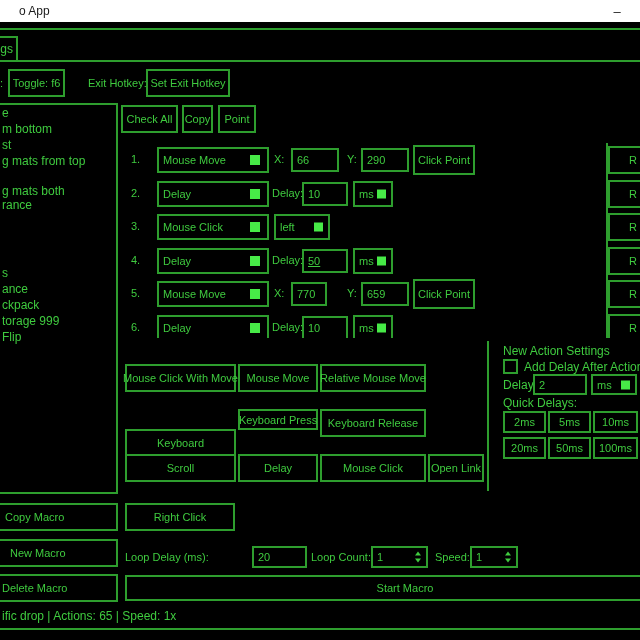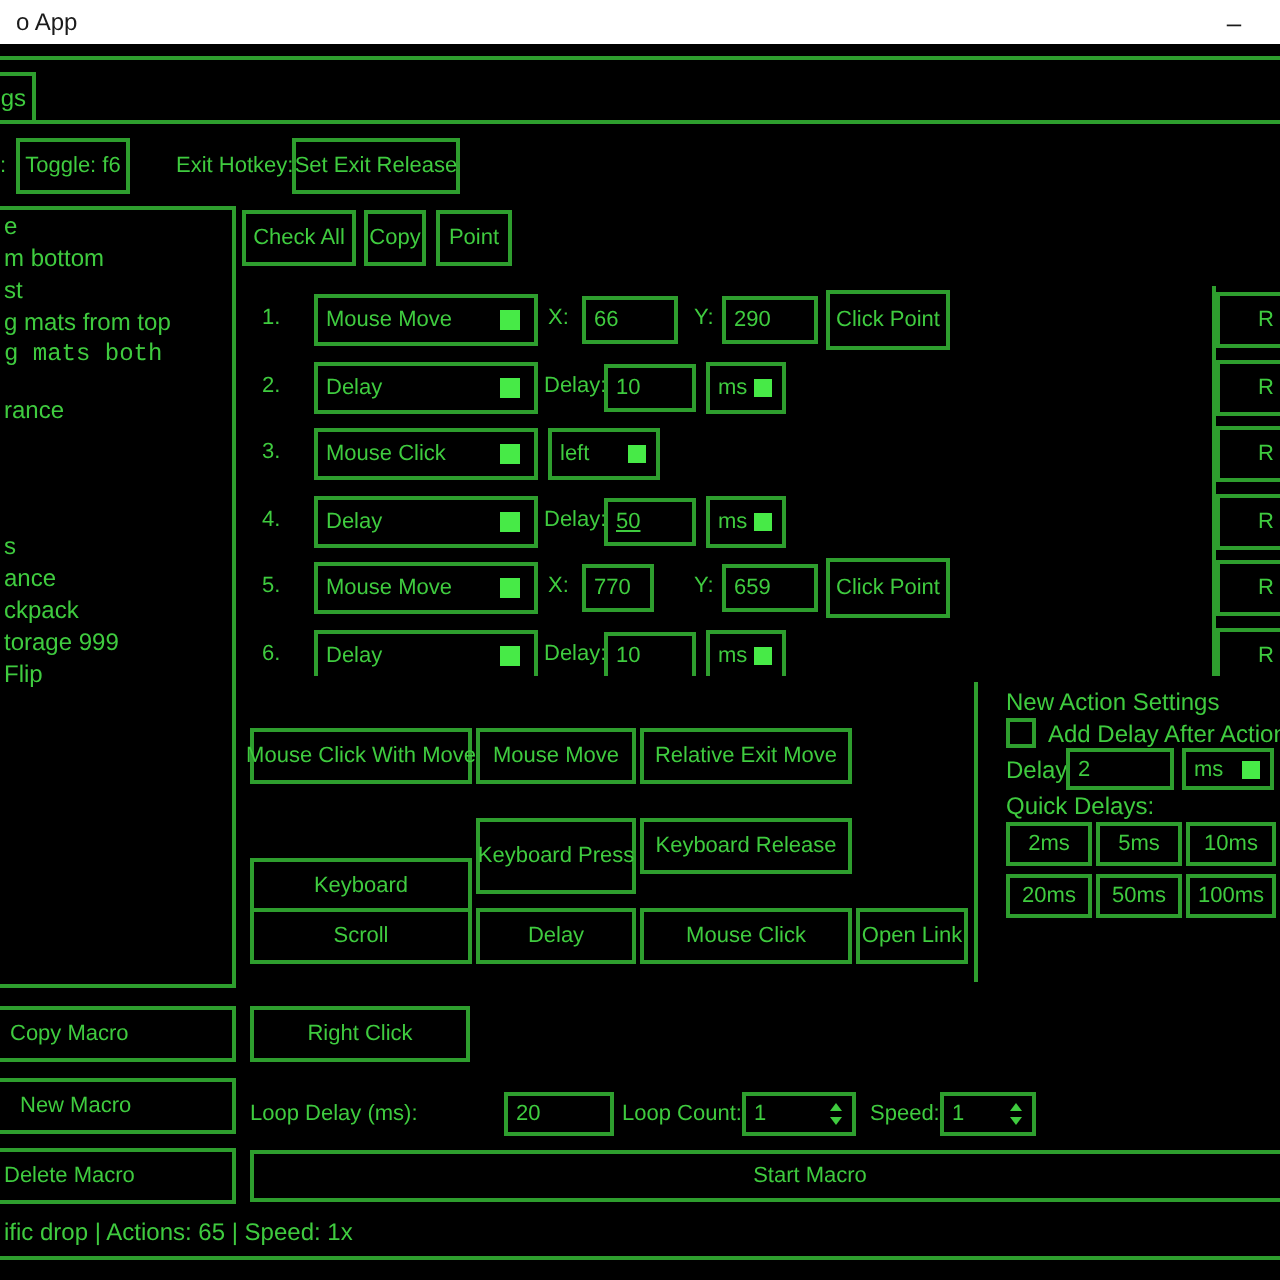--- a/index.html
+++ b/index.html
@@ -9,21 +9,21 @@
   }
   *{box-sizing:border-box;}
   html,body{margin:0;padding:0;}
   body{
     width:640px;height:640px;position:relative;overflow:hidden;
     background:#000;font-family:"Liberation Sans",sans-serif;
   }
   .abs{position:absolute;}
   .titlebar{left:0;top:0;width:640px;height:22px;background:#ffffff;color:#1b1b1b;
     font-size:12px;display:flex;align-items:center;}
-  .titlebar .ttl{padding-left:8px;}
+  .titlebar .ttl{padding-left:19px;}
   .minbtn{position:absolute;left:602px;top:0;width:30px;height:22px;display:flex;
     align-items:center;justify-content:center;color:#1b1b1b;font-size:13px;}
   .hline{height:2px;background:var(--bd);left:0;width:640px;}
   .btn{border:2px solid var(--bd);background:#000;color:var(--txt);font-size:11px;
     display:flex;align-items:center;justify-content:center;white-space:nowrap;}
   .lbl{color:var(--txt);font-size:11px;white-space:nowrap;}
   .lbl12{color:var(--txt);font-size:12px;white-space:nowrap;}
   .input{border:2px solid var(--bd);background:#000;color:var(--txt);font-size:11px;
     display:flex;align-items:center;padding-left:4px;white-space:nowrap;}
   .dd{border:2px solid var(--bd);background:#000;color:var(--txt);font-size:11px;
@@ -60,29 +60,29 @@
 <div class="abs hline" style="top:28px;"></div>
 
 <div class="abs btn" style="left:-8px;top:36px;width:26px;height:26px;font-size:12px;justify-content:flex-end;padding-right:3px;">
   <span>gs</span>
 </div>
 <div class="abs hline" style="top:60px;"></div>
 
 <div class="abs lbl" style="left:0;top:77px;">:</div>
 <div class="abs btn" style="left:8px;top:69px;width:57px;height:28px;">Toggle: f6</div>
 <div class="abs lbl" style="left:88px;top:77px;">Exit Hotkey:</div>
-<div class="abs btn" style="left:146px;top:69px;width:84px;height:28px;">Set Exit Release</div>
+<div class="abs btn" style="left:146px;top:69px;width:84px;height:28px;">Set Exit Hotkey</div>
 
 <div class="abs listbox"></div>
 <div class="abs listwrap" id="macro-list">
     <div class="listitem" style="top: 2px;">e</div>
     <div class="listitem" style="top: 18px;">m bottom</div>
     <div class="listitem" style="top: 34px;">st</div>
     <div class="listitem" style="top: 50px;">g mats from top</div>
-    <div class="listitem" style="top: 66px; font-family: Liberation Mono, monospace;">g mats both</div>
+    <div class="listitem" style="top: 80px;">g mats both</div>
     <div class="listitem" style="top: 94px; text-align: center;">rance</div>
     <div class="listitem" style="top: 98px;"></div>
     <div class="listitem" style="top: 114px;"></div>
     <div class="listitem" style="top: 130px;"></div>
     <div class="listitem" style="top: 146px;"></div>
     <div class="listitem" style="top: 162px;">s</div>
     <div class="listitem" style="top: 178px;">ance</div>
     <div class="listitem" style="top: 194px;">ckpack</div>
     <div class="listitem" style="top: 210px;">torage 999</div>
     <div class="listitem" style="top: 226px;">Flip</div>
@@ -177,24 +177,24 @@
     <div class="dd" style="left:233px;top:172px;width:40px;height:26px;">
       <span>ms</span>
         <span class="sq small"></span>
       </div>
     <div class="abs btn leftbtn" style="left:488px;top:171px;width:60px;height:28px;padding-left:19px;">R</div>
   </div>
 </div>
 
 <div class="abs btn" style="left:125px;top:364px;width:111px;height:28px;">Mouse Click With Move</div>
 <div class="abs btn" style="left:238px;top:364px;width:80px;height:28px;">Mouse Move</div>
-<div class="abs btn" style="left:320px;top:364px;width:106px;height:28px;">Relative Exit Move</div>
+<div class="abs btn" style="left:320px;top:364px;width:106px;height:28px;">Relative Mouse Move</div>
 
 <div class="abs btn" style="left:125px;top:409px;width:111px;height:28px;margin-top:20px;">Keyboard</div>
-<div class="abs btn" style="left:238px;top:409px;width:80px;height:38px;">Keyboard Press</div>
+<div class="abs btn" style="left:238px;top:409px;width:80px;height:21px;">Keyboard Press</div>
 <div class="abs btn" style="left:320px;top:409px;width:106px;height:28px;">Keyboard Release</div>
 
 <div class="abs btn" style="left:125px;top:454px;width:111px;height:28px;">Scroll</div>
 <div class="abs btn" style="left:238px;top:454px;width:80px;height:28px;">Delay</div>
 <div class="abs btn" style="left:320px;top:454px;width:106px;height:28px;">Mouse Click</div>
 <div class="abs btn" style="left:428px;top:454px;width:56px;height:28px;">Open Link</div>
 
 <div class="abs btn" style="left:125px;top:503px;width:110px;height:28px;">Right Click</div>
 
 <div class="vline" style="left:487px;top:341px;height:150px;"></div>

